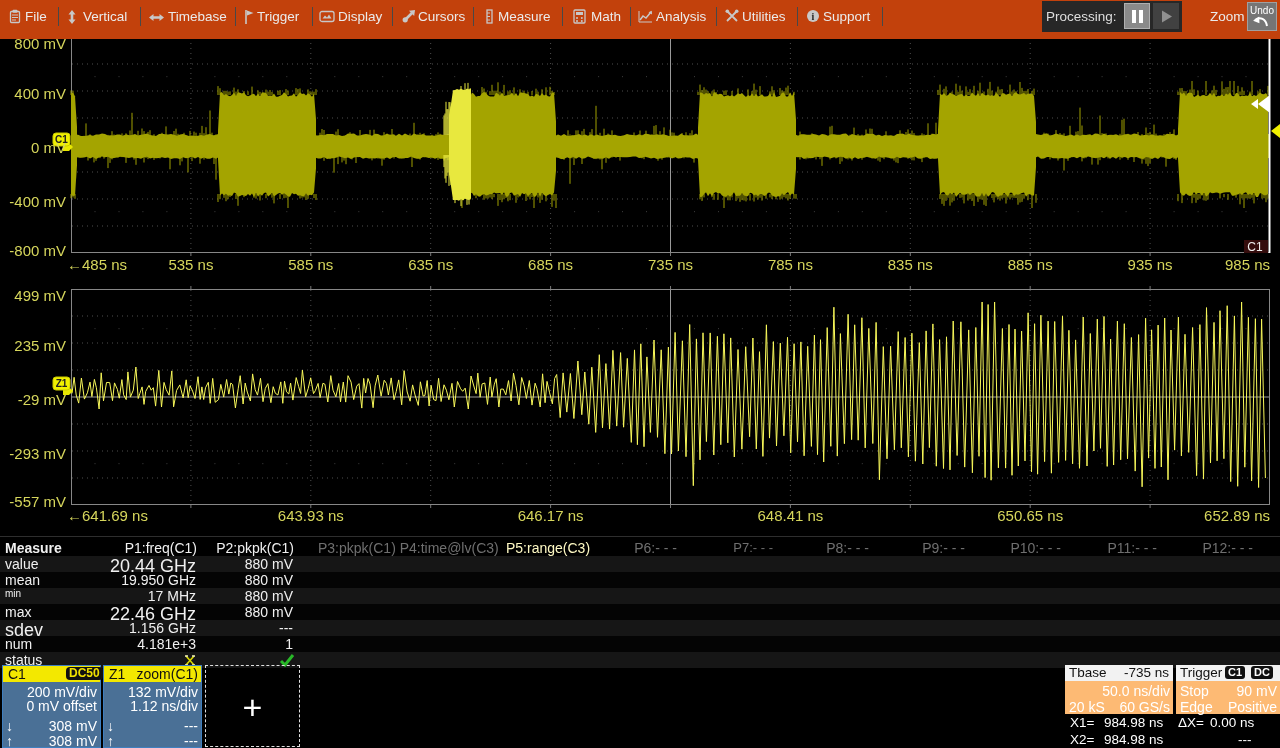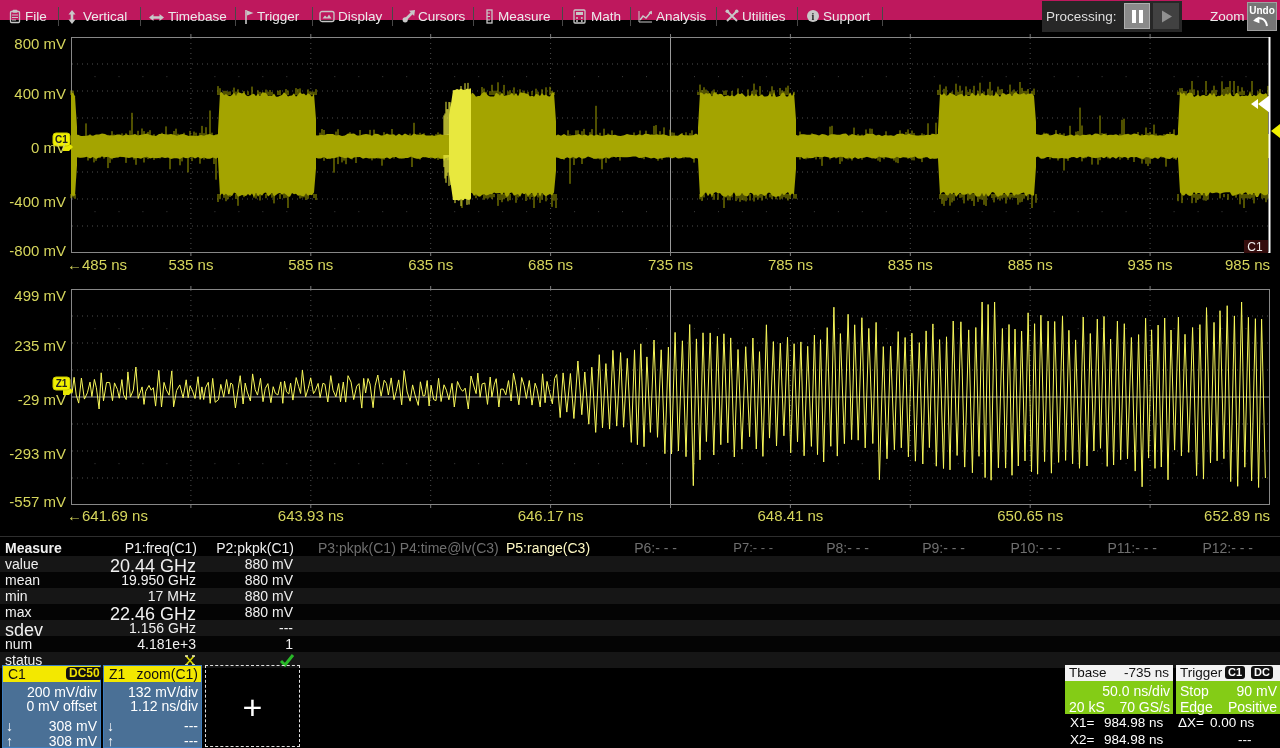--- a/index.html
+++ b/index.html
@@ -1,35 +1,35 @@
 <!DOCTYPE html>
 <html><head><meta charset="utf-8">
 <style>
 * { margin:0; padding:0; box-sizing:border-box; }
 html,body { width:1280px; height:748px; background:#000; overflow:hidden;
   font-family:"Liberation Sans",sans-serif; }
-.menubar { position:absolute; left:0; top:0; width:1280px; height:20px; background:#be185d; }
+.menubar { position:absolute; left:0; top:0; width:1280px; height:39px; background:#c2410c; }
 .mi { position:absolute; top:9px; }
 .mt { position:absolute; top:9px; font-size:13.5px; color:#ebebeb; }
 .msep { position:absolute; top:7px; width:1px; height:19px; background:#484848; }
 .pbtn { position:absolute; top:3px; width:26px; height:26px; }
 .undo { position:absolute; left:1247px; top:2px; width:30px; height:29px; background:#757575;
   border:1px solid #a0a0a0; color:#fff; }
 .plot { position:absolute; left:0; top:33px; }
 .meas-area { position:absolute; left:0; top:0; }
 .sepline { position:absolute; left:0; top:536px; width:1280px; height:1px; background:#2e2e2e; }
 .bottom-area { position:absolute; left:0; top:0; }
 .dbox { position:absolute; top:665px; height:83px; background:#4a7096; border:1px solid #3f7fbf; }
 .dhead { position:relative; height:16px; background:#f3e800; color:#111; font-size:14px; line-height:16px; }
 .badge { background:#111; border-radius:4px; font-size:12px; font-weight:bold;
   padding:0 3px; line-height:13px; }
 .addbox { position:absolute; left:205px; top:665px; width:95px; height:82px;
   border:1px dashed #e0e0e0; }
 .plus { color:#fff; font-size:34px; font-weight:200; text-align:center; line-height:82px; }
-.tbox { position:absolute; top:665px; height:49px; background:#84cc16; }
+.tbox { position:absolute; top:665px; height:49px; background:#fdba74; }
 .thead { position:relative; height:16px; background:#f2f2f2; color:#111; font-size:13.5px; line-height:16px; }
 .tbadge { position:absolute; top:1px; background:#111; color:#fff; font-size:11px; font-weight:bold;
   border-radius:3px; padding:0 3px; line-height:13px; }
 </style></head>
 <body>
 <div class="sepline"></div>
 <svg class="plot" width="1280" height="505" viewBox="0 33 1280 505">
 <line x1="72" y1="64" x2="1269" y2="64" stroke="#8e8e8e" stroke-width="1" stroke-dasharray="1 4" opacity="0.55"></line>
 <line x1="72" y1="91" x2="1269" y2="91" stroke="#8e8e8e" stroke-width="1" stroke-dasharray="1 4" opacity="0.55"></line>
 <line x1="72" y1="118" x2="1269" y2="118" stroke="#8e8e8e" stroke-width="1" stroke-dasharray="1 4" opacity="0.55"></line>
@@ -208,21 +208,21 @@
 <div class="pbtn" style="left:1124px;background:#8a8a8a;border:1px solid #b0b0b0">
       <div style="position:absolute;left:7px;top:6px;width:4px;height:13px;background:#fff"></div>
       <div style="position:absolute;left:14px;top:6px;width:4px;height:13px;background:#fff"></div>
     </div>
 <div class="pbtn" style="left:1153px;background:#414141;border:1px solid #414141">
       <svg width="25" height="25">
         <path d="M8 6.5 L18 12.5 L8 18.5 Z" fill="#909090"></path>
       </svg></div>
 <div class="mt" style="left:1210px">Zoom</div>
 <div class="undo">
-      <div style="font-size:10px;font-weight:bold;text-align:center;margin-top:2px">Undo</div>
+      <div style="font-size:10px;font-weight:normal;text-align:center;margin-top:2px">Undo</div>
       <svg width="20" height="13" style="display:block;margin:-1px auto 0">
         <path d="M3 5 C8 1 14 4 15 11" stroke="#fff" stroke-width="2" fill="none"></path>
         <path d="M1 5 L8 2.5 L6.5 9 Z" fill="#fff" transform="rotate(-15 4 5)"></path>
       </svg>
     </div>
 </div>
 <div class="meas-area">
 <div style="position:absolute;left:0;top:556px;width:1280px;height:16px;background:#161616"></div>
 <div style="position:absolute;left:0;top:572px;width:1280px;height:16px;background:#040404"></div>
 <div style="position:absolute;left:0;top:588px;width:1280px;height:16px;background:#161616"></div>
@@ -241,21 +241,21 @@
 <div style="position:absolute;font-size:14px;color:#6f6f6f;white-space:pre;left:965px;top:540px;transform:translateX(-100%)">P9:- - -</div>
 <div style="position:absolute;font-size:14px;color:#6f6f6f;white-space:pre;left:1061px;top:540px;transform:translateX(-100%)">P10:- - -</div>
 <div style="position:absolute;font-size:14px;color:#6f6f6f;white-space:pre;left:1157px;top:540px;transform:translateX(-100%)">P11:- - -</div>
 <div style="position:absolute;font-size:14px;color:#6f6f6f;white-space:pre;left:1253px;top:540px;transform:translateX(-100%)">P12:- - -</div>
 <div style="position:absolute;font-size:14px;color:#f0f0f0;white-space:pre;left:5px;top:556px">value</div>
 <div style="position:absolute;font-size:18px;color:#f0f0f0;white-space:pre;left:196px;top:556px;transform:translateX(-100%)">20.44 GHz</div>
 <div style="position:absolute;font-size:14px;color:#f0f0f0;white-space:pre;left:293px;top:556px;transform:translateX(-100%)">880 mV</div>
 <div style="position:absolute;font-size:14px;color:#f0f0f0;white-space:pre;left:5px;top:572px">mean</div>
 <div style="position:absolute;font-size:14px;color:#f0f0f0;white-space:pre;left:196px;top:572px;transform:translateX(-100%)">19.950 GHz</div>
 <div style="position:absolute;font-size:14px;color:#f0f0f0;white-space:pre;left:293px;top:572px;transform:translateX(-100%)">880 mV</div>
-<div style="position:absolute;font-size:14px;color:#f0f0f0;white-space:pre;left:5px;top:588px">min</div>
+<div style="position:absolute;font-size:10px;color:#f0f0f0;white-space:pre;left:5px;top:588px">min</div>
 <div style="position:absolute;font-size:14px;color:#f0f0f0;white-space:pre;left:196px;top:588px;transform:translateX(-100%)">17 MHz</div>
 <div style="position:absolute;font-size:14px;color:#f0f0f0;white-space:pre;left:293px;top:588px;transform:translateX(-100%)">880 mV</div>
 <div style="position:absolute;font-size:14px;color:#f0f0f0;white-space:pre;left:5px;top:604px">max</div>
 <div style="position:absolute;font-size:18px;color:#f0f0f0;white-space:pre;left:196px;top:604px;transform:translateX(-100%)">22.46 GHz</div>
 <div style="position:absolute;font-size:14px;color:#f0f0f0;white-space:pre;left:293px;top:604px;transform:translateX(-100%)">880 mV</div>
 <div style="position:absolute;font-size:18px;color:#f0f0f0;white-space:pre;left:5px;top:620px">sdev</div>
 <div style="position:absolute;font-size:14px;color:#f0f0f0;white-space:pre;left:196px;top:620px;transform:translateX(-100%)">1.156 GHz</div>
 <div style="position:absolute;font-size:14px;color:#f0f0f0;white-space:pre;left:293px;top:620px;transform:translateX(-100%)">---</div>
 <div style="position:absolute;font-size:14px;color:#f0f0f0;white-space:pre;left:5px;top:636px">num</div>
 <div style="position:absolute;font-size:14px;color:#f0f0f0;white-space:pre;left:196px;top:636px;transform:translateX(-100%)">4.181e+3</div>
@@ -298,21 +298,21 @@
       <div class="plus">+</div>
     </div>
 <div class="tbox" style="left:1065px;width:108px">
       <div class="thead">
         <span style="position:absolute;left:4px">Tbase</span>
         <span style="position:absolute;right:4px">-735 ns</span>
       </div>
     </div>
 <div style="position:absolute;font-size:14px;color:#fff;white-space:pre;left:1170px;top:683px;transform:translateX(-100%)">50.0 ns/div</div>
 <div style="position:absolute;font-size:14px;color:#fff;white-space:pre;left:1069px;top:699px">20 kS</div>
-<div style="position:absolute;font-size:14px;color:#fff;white-space:pre;left:1170px;top:699px;transform:translateX(-100%)">70 GS/s</div>
+<div style="position:absolute;font-size:14px;color:#fff;white-space:pre;left:1170px;top:699px;transform:translateX(-100%)">60 GS/s</div>
 <div class="tbox" style="left:1176px;width:104px">
       <div class="thead">
         <span style="position:absolute;left:4px">Trigger</span>
         <span class="tbadge" style="left:49px">C1</span>
         <span class="tbadge" style="left:75px">DC</span>
       </div>
     </div>
 <div style="position:absolute;font-size:14px;color:#fff;white-space:pre;left:1180px;top:683px">Stop</div>
 <div style="position:absolute;font-size:14px;color:#fff;white-space:pre;left:1277px;top:683px;transform:translateX(-100%)">90 mV</div>
 <div style="position:absolute;font-size:14px;color:#fff;white-space:pre;left:1180px;top:699px">Edge</div>

